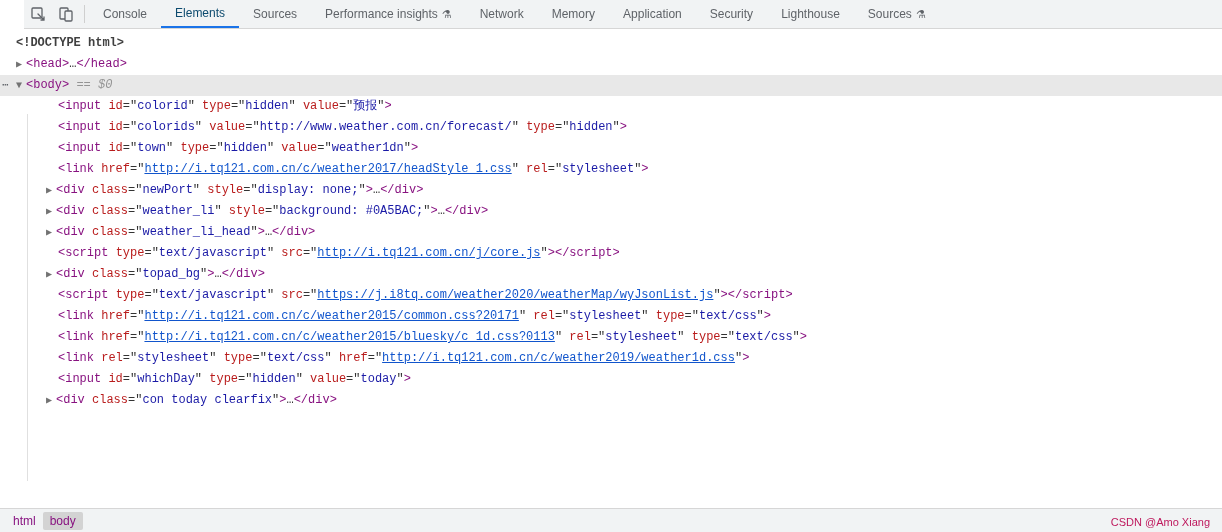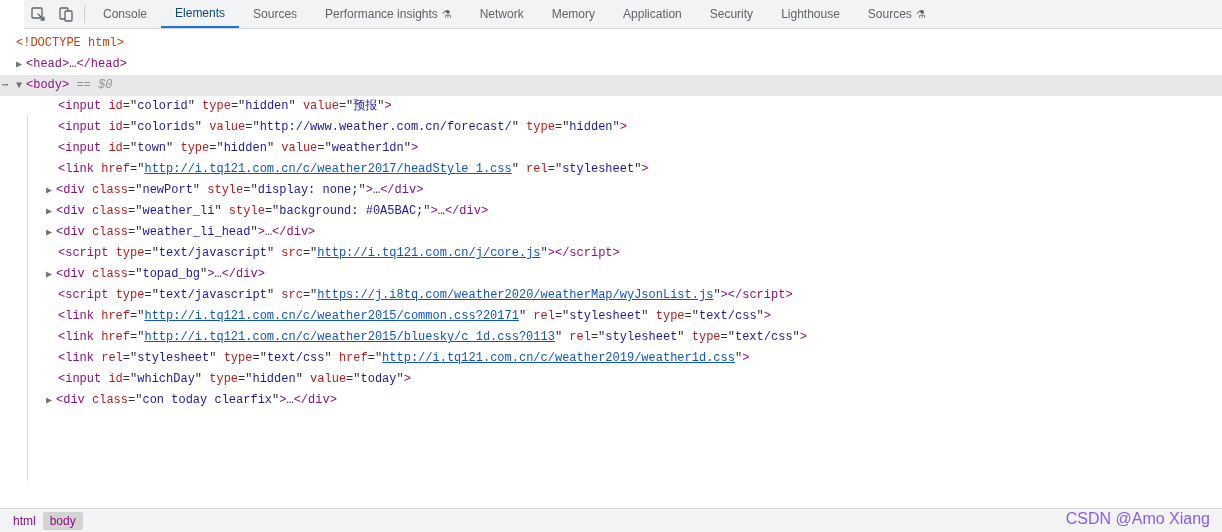--- a/index.html
+++ b/index.html
@@ -80,21 +80,21 @@
     letter-spacing: -1px;
     user-select: none;
   }
   .arrow {
     display: inline-block;
     width: 10px;
     color: #727272;
     font-size: 10px;
     user-select: none;
   }
-  .dim { color: #c2410c; }
+  .dim { color: #404040; font-weight: bold; }
   .tag-name { color: #881280; }
   .punct { color: #881280; }
   .attr-name { color: #b91c1c; }
   .attr-val { color: #1a1aa6; }
   .link { color: #1155cc; text-decoration: underline; }
   .comment { color: #0b8043; }
   .eq-marker { color: #949494; font-style: italic; }
   .highlight-row {
     background: #e8e8e8;
   }
@@ -117,22 +117,22 @@
     color: #881280;
   }
   .breadcrumb .crumb.selected {
     background: #d3d3d3;
     border-radius: 2px;
   }
   .watermark {
     position: absolute;
     right: 12px;
     bottom: 4px;
-    color: #8b5cf6;
-    font-size: 16px;
+    color: #be185d;
+    font-size: 11px;
     font-family: Arial, sans-serif;
     text-align: right;
   }
   .vline {
     position: absolute;
     left: 27px;
     top: 85px;
     bottom: 32px;
     width: 1px;
     background: #e0e0e0;

